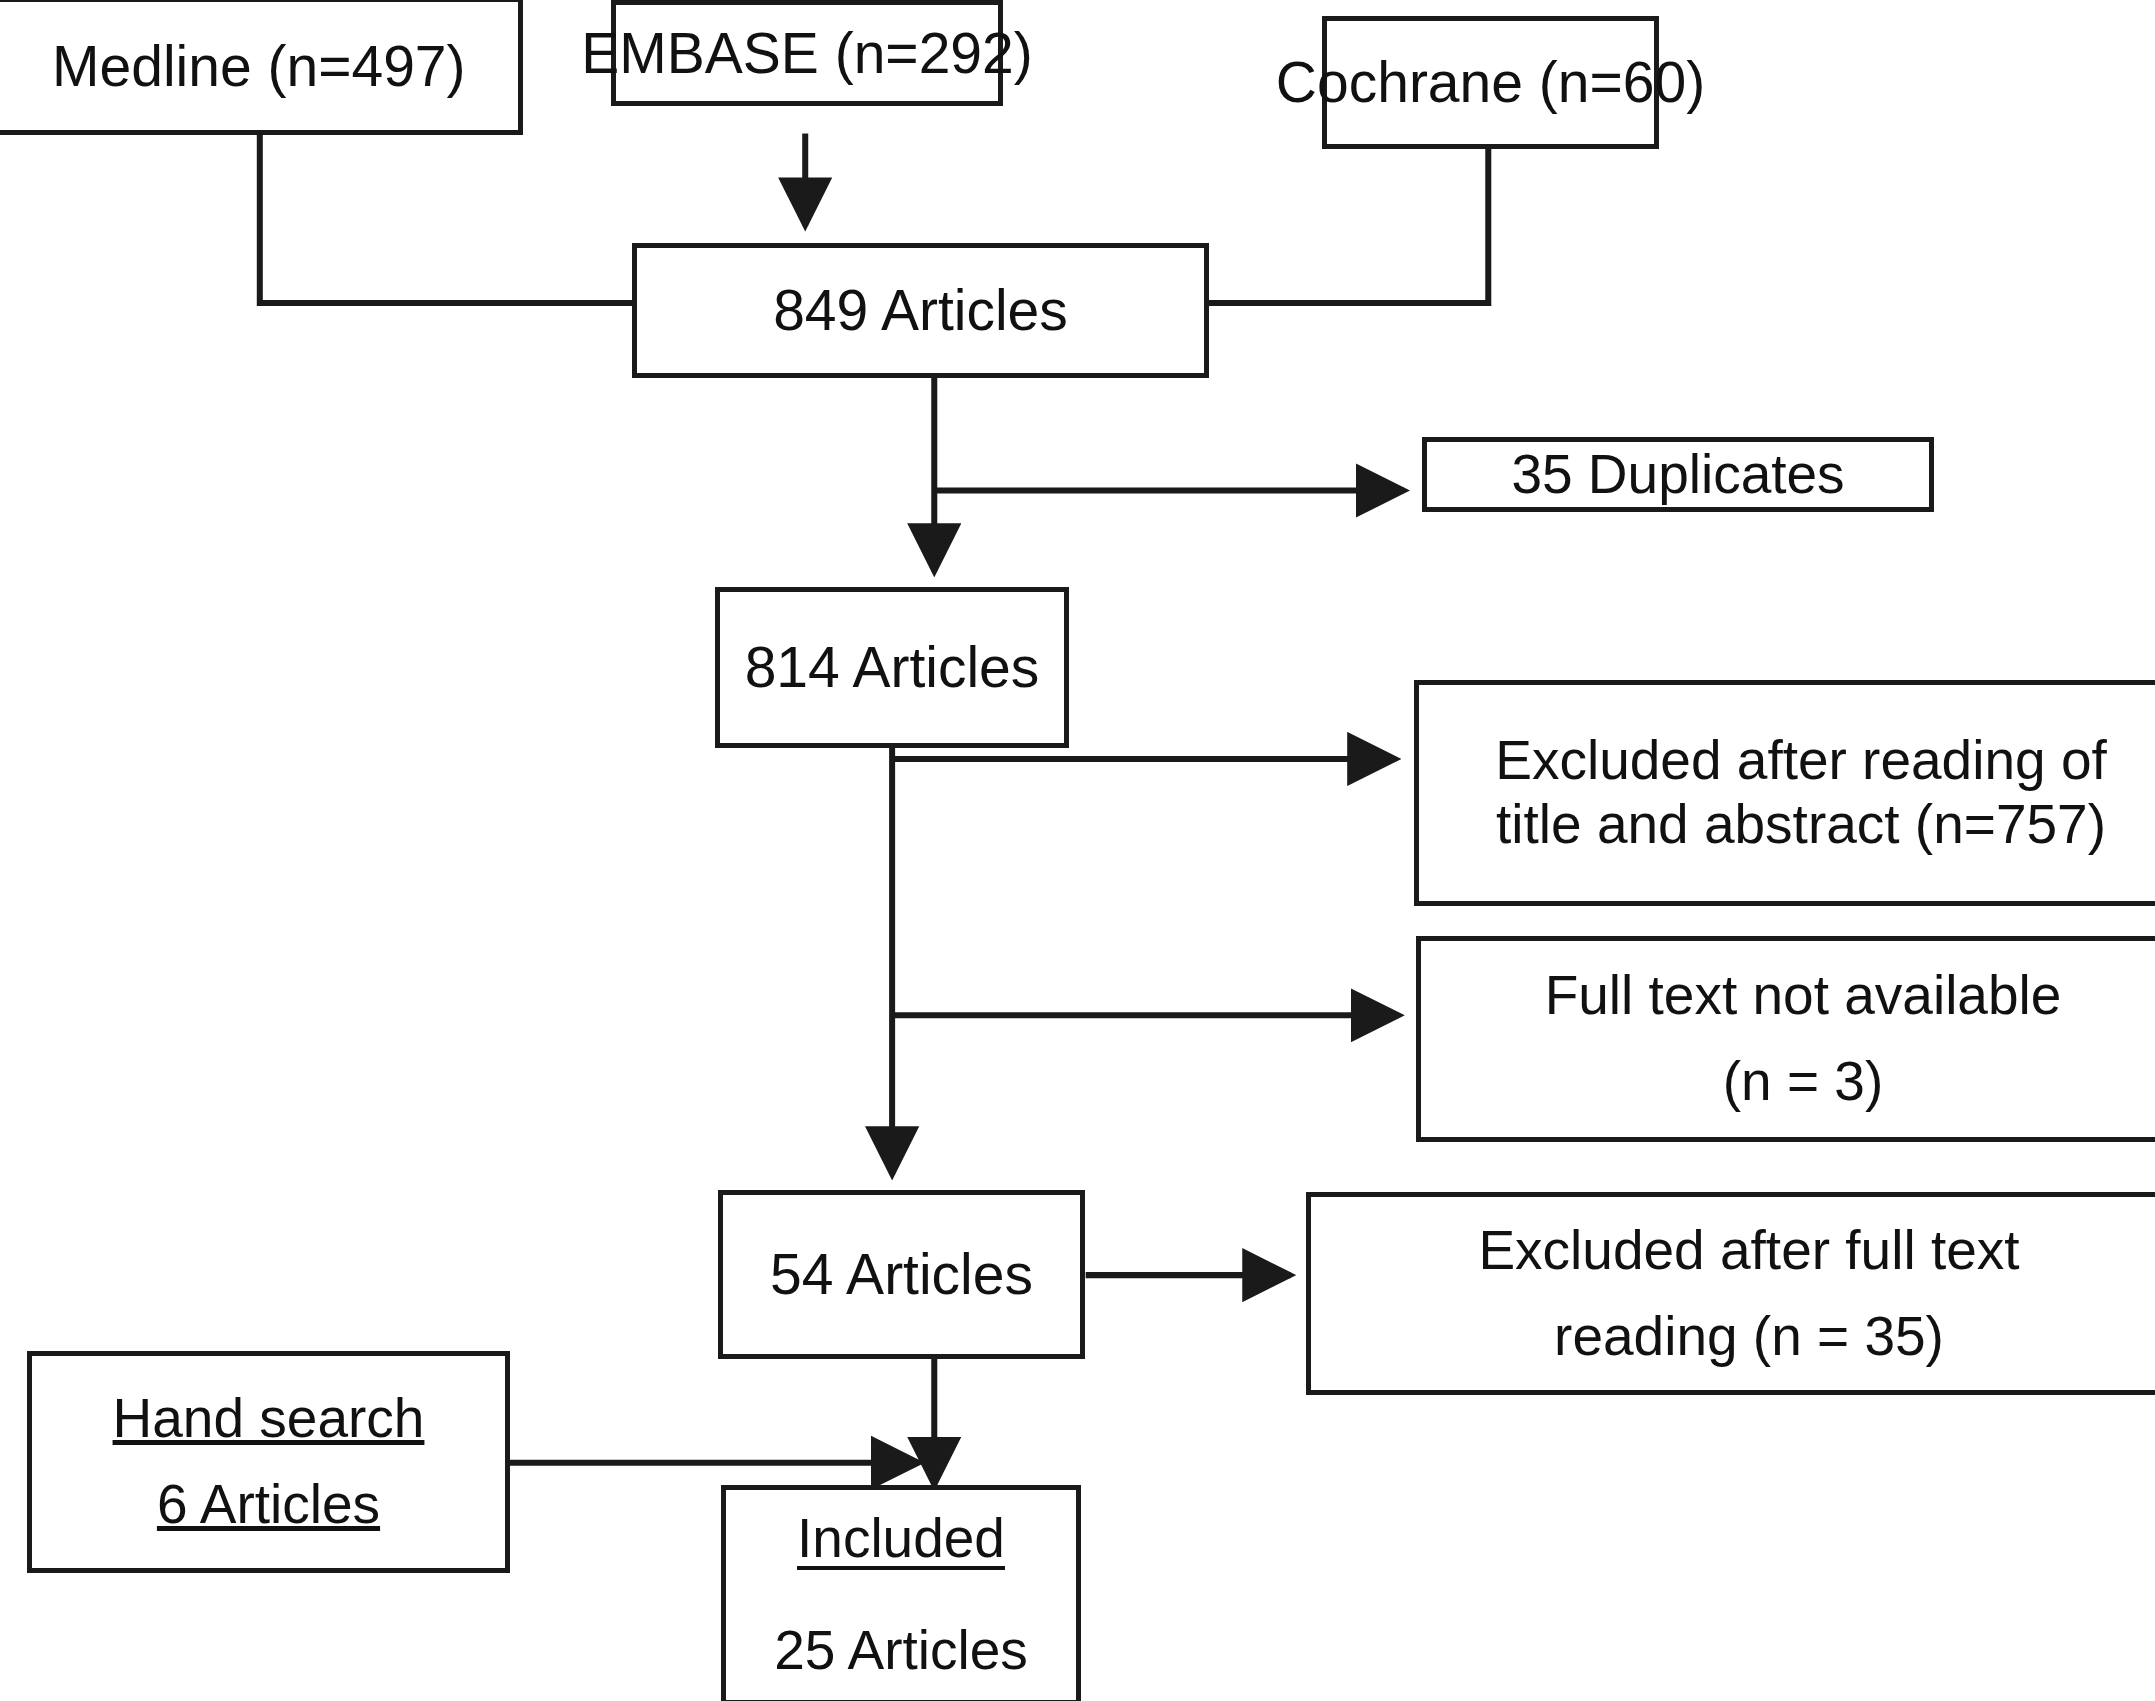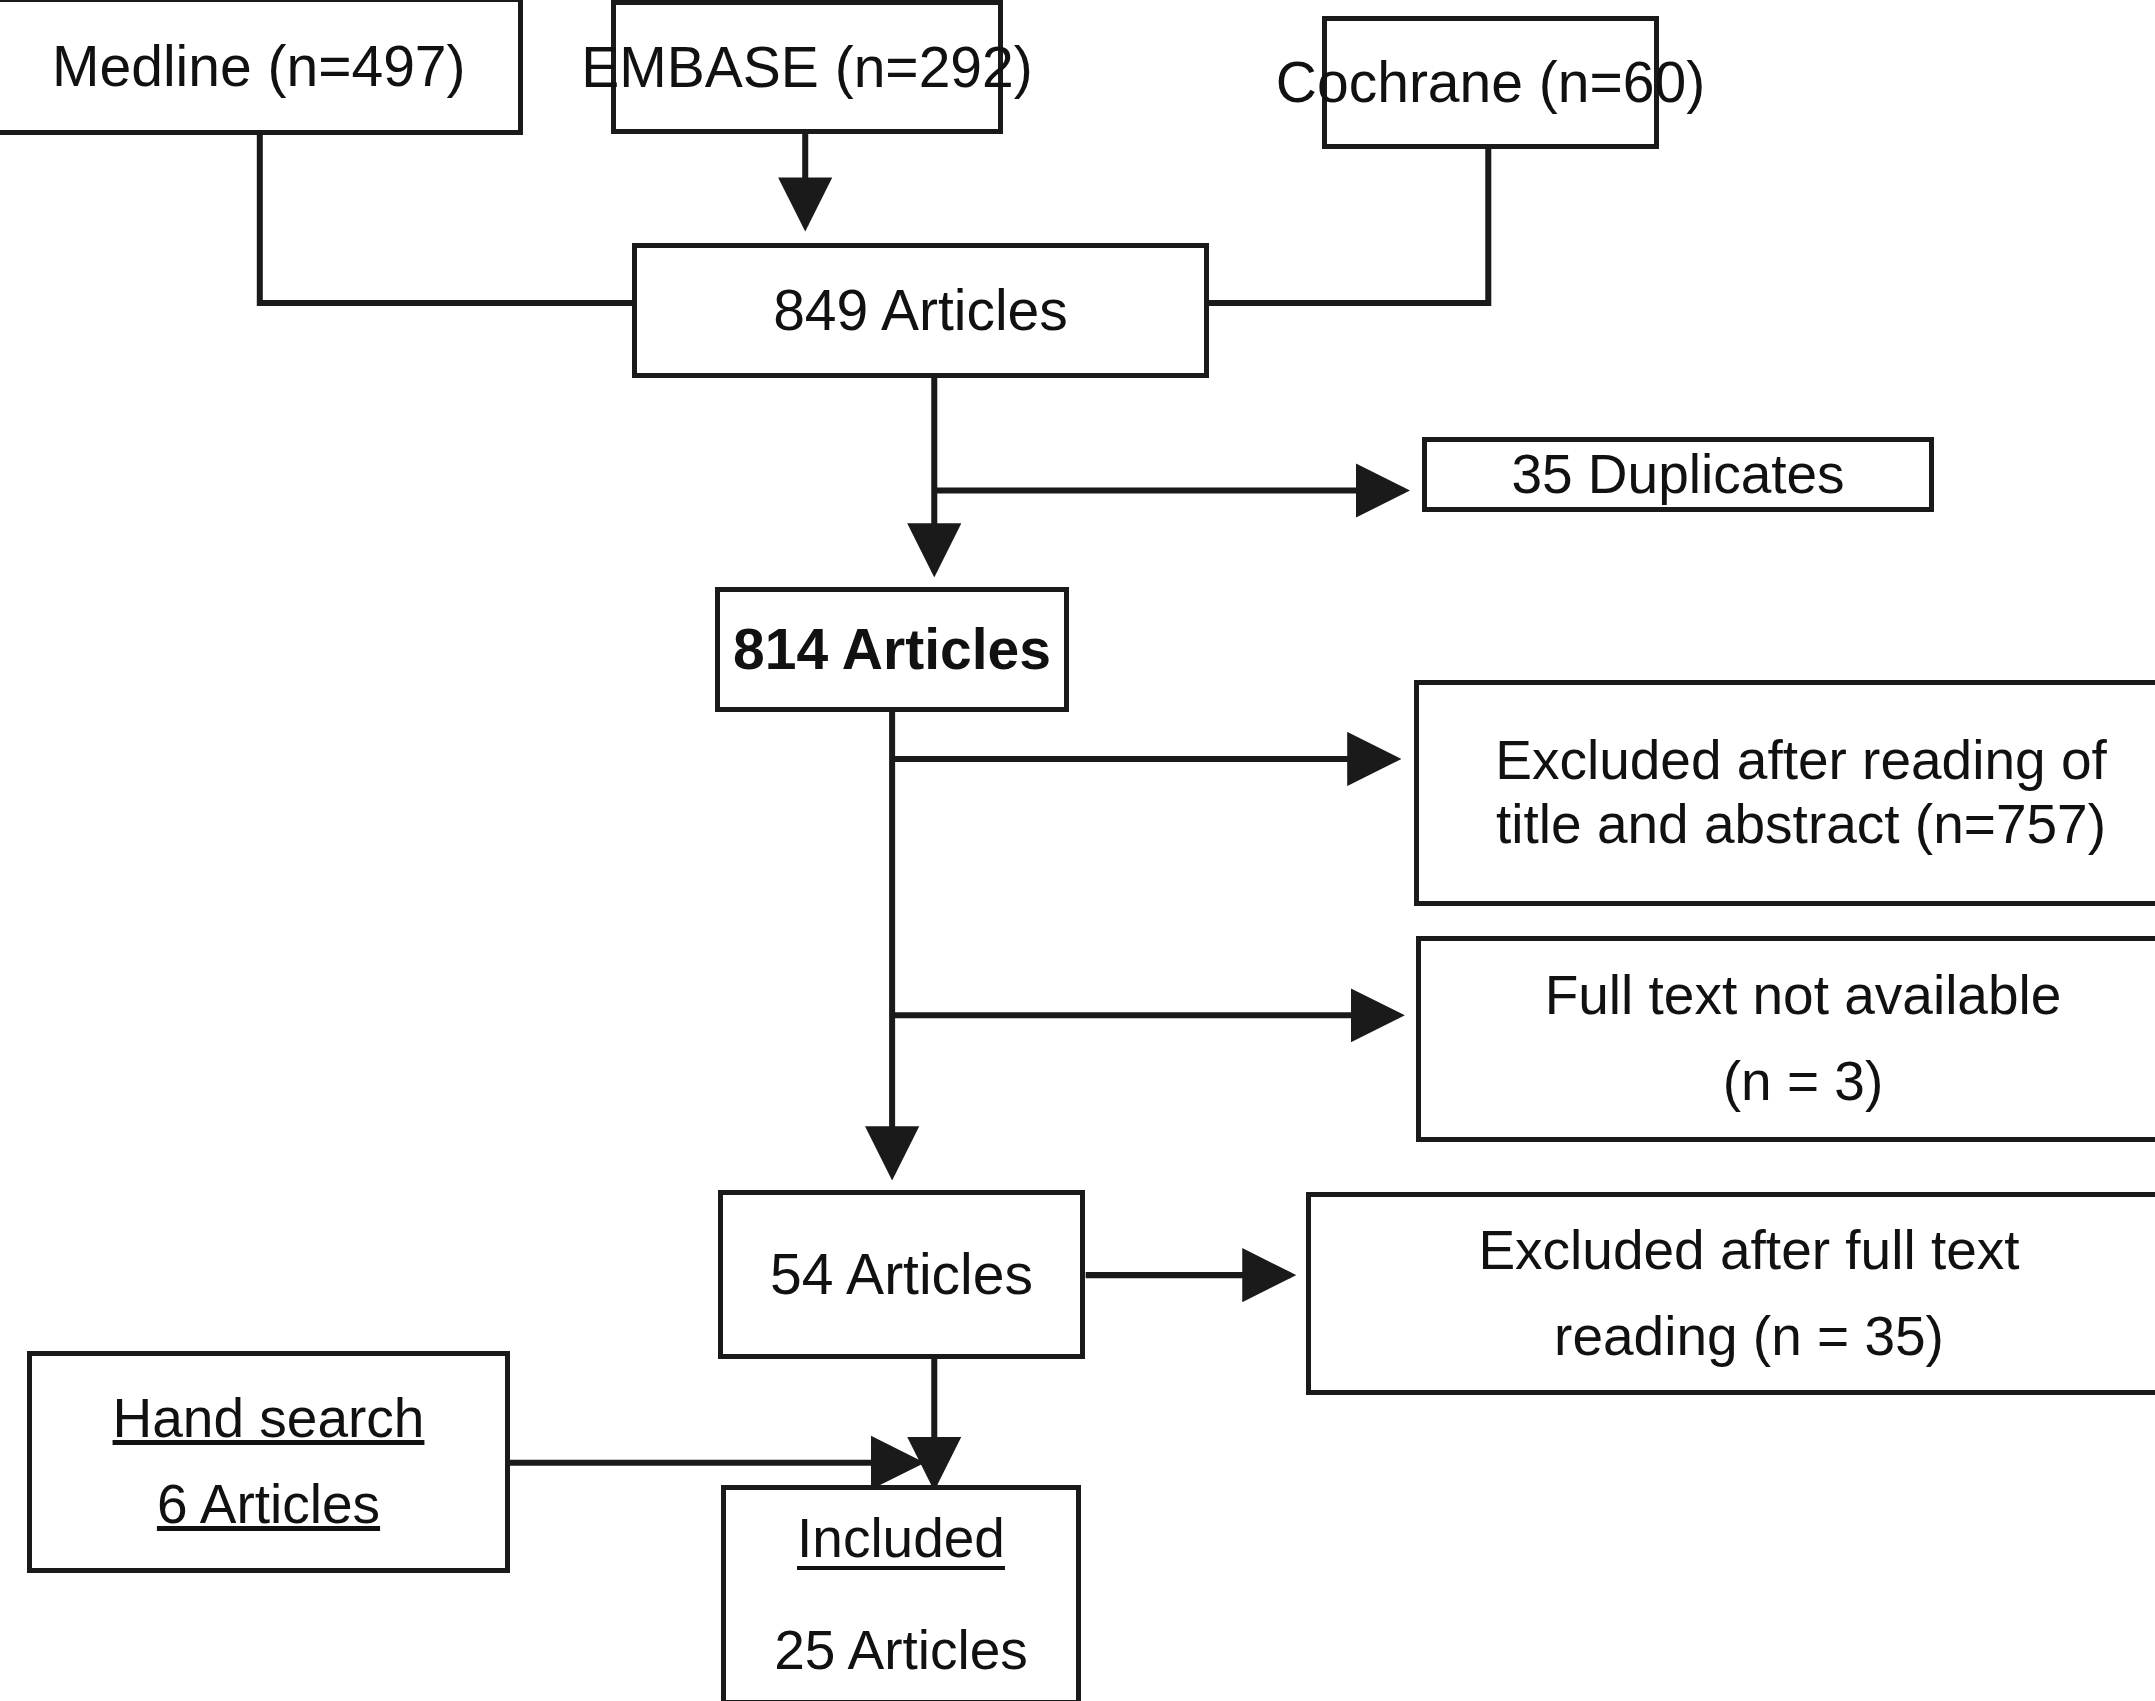--- a/index.html
+++ b/index.html
@@ -94,37 +94,37 @@
       <path d="M1086,1578 L1086,1726" marker-end="url(#arrowD)" stroke-width="7"></path>
 
       <path d="M592,1700 L1068,1700" marker-end="url(#arrowR)" stroke-width="7"></path>
     </g>
   </svg>
 
   <div class="node" style="left:-5.2px; top:-3.4px; width:528px; height:138px;">
     <span class="line f66">Medline (n=497)</span>
   </div>
 
-  <div class="node" style="left:611px; top:0px; width:392px; height:134px;">
+  <div class="node" style="left:611px; top:0px; width:392px; height:106px;">
     <span class="line f66">EMBASE (n=292)</span>
   </div>
 
   <div class="node" style="left:1322px; top:0px; width:337px; height:133px;margin-top:16px;">
     <span class="line f66">Cochrane (n=60)</span>
   </div>
 
   <div class="node" style="left:632px; top:243px; width:577px; height:135px;">
     <span class="line f66">849 Articles</span>
   </div>
 
   <div class="node" style="left:1422px; top:437px; width:512px; height:75px;">
     <span class="line f64">35 Duplicates</span>
   </div>
 
-  <div class="node" style="left:715px; top:587px; width:354px; height:125px;font-weight:bold;">
+  <div class="node" style="left:715px; top:587px; width:354px; height:161px;">
     <span class="line f66">814 Articles</span>
   </div>
 
   <div class="node" style="left:1414px; top:680px; width:774px; height:226px;">
     <span class="line f64">Excluded after reading of</span>
     <span class="line f64">title and abstract (n=757)</span>
   </div>
 
   <div class="node" style="left:1416px; top:936px; width:774px; height:206px;">
     <span class="line f64">Full text not available</span>

